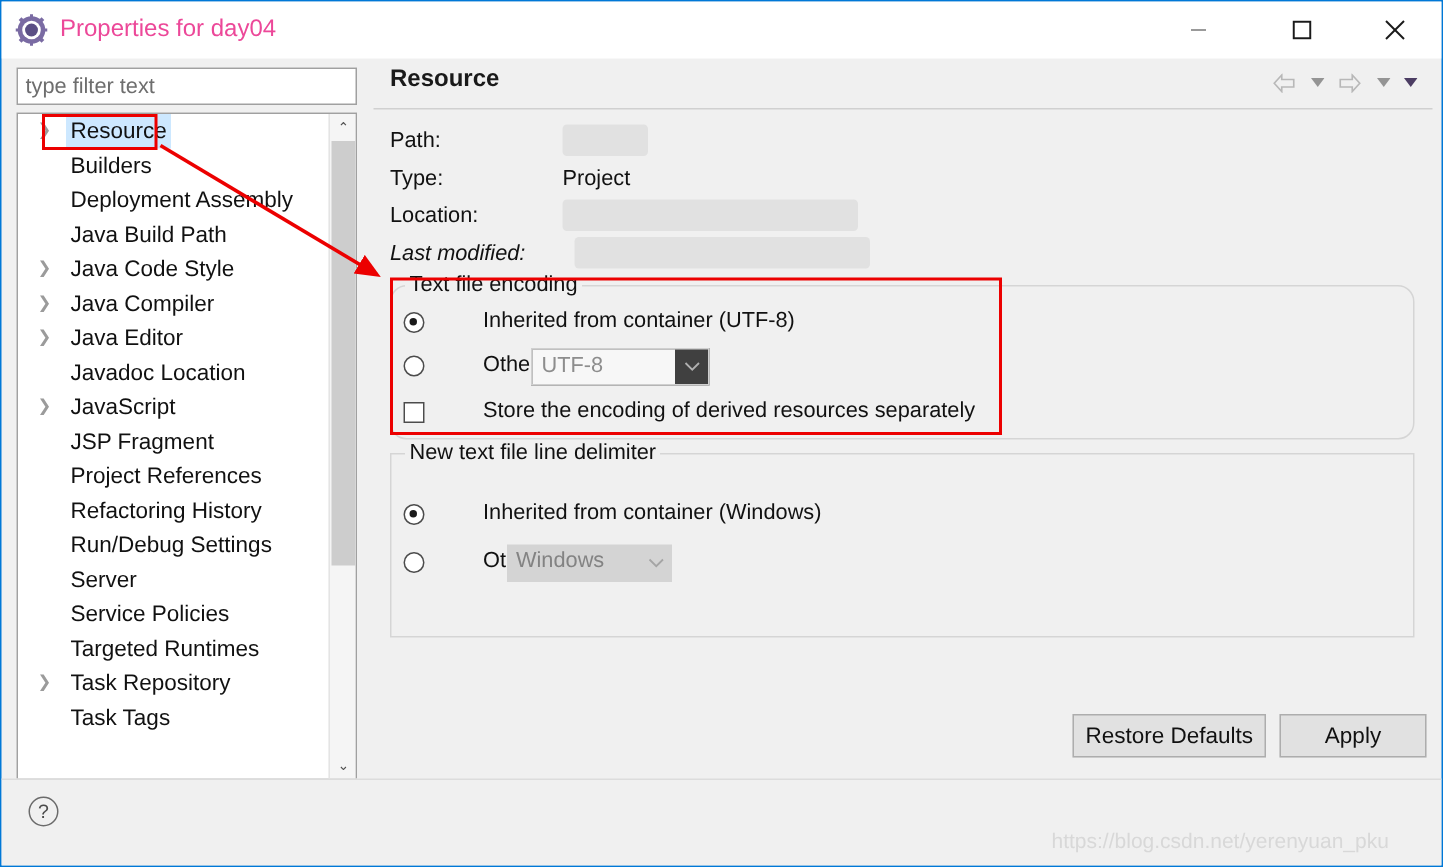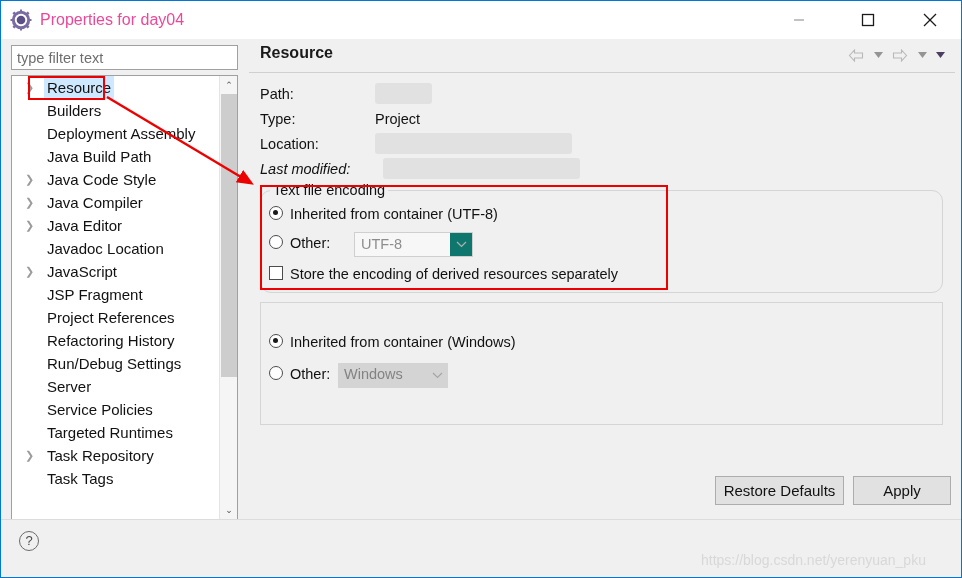--- a/index.html
+++ b/index.html
@@ -209,24 +209,25 @@
     background: #f0f0f0;
     padding: 0 3px;
     font-size: 14.5px;
     color: #111111;
     white-space: nowrap;
   }
 
   .ctrl-row {
     position: absolute;
     display: flex;
-    align-items: flex-start;
+    align-items: flex-end;
     font-size: 14.5px;
     color: #111111;
     white-space: nowrap;
+    gap: 32px;
   }
   .radio {
     width: 14px; height: 14px;
     border: 1.6px solid #4c4c4c;
     border-radius: 50%;
     box-sizing: border-box;
     margin-right: 7px;
     position: relative;
     background: #fff;
     flex: none;
@@ -247,21 +248,21 @@
     margin-right: 7px;
     background: #fff;
     flex: none;
     cursor: default;
   }
 
   .combo {
     position: absolute;
     height: 25px;
     border: 1px solid #cfcfcf;
-    background: #0f766e;
+    background: #404040;
     box-sizing: border-box;
     display: flex;
     align-items: center;
     cursor: default;
   }
   .combo .cb-text {
     flex: 1;
     height: 100%;
     line-height: 23px;
     padding-left: 6px;
@@ -490,20 +491,21 @@
         </div>
       </div>
 
       <div class="ctrl-row" style="left:8px; top:75px;">
         <span class="checkbox"></span>
         <span>Store the encoding of derived resources separately</span>
       </div>
     </div>
 
     <div class="groupbox" style="left:11px; top:261px; width:683px; height:123px;">
+      <div class="group-title">New text file line delimiter</div>
 
       <div class="ctrl-row" style="left:8px; top:31px;">
         <span class="radio checked"></span>
         <span>Inherited from container (Windows)</span>
       </div>
 
       <div class="ctrl-row" style="left:8px; top:63px;">
         <span class="radio"></span>
         <span>Other:</span>
       </div>

